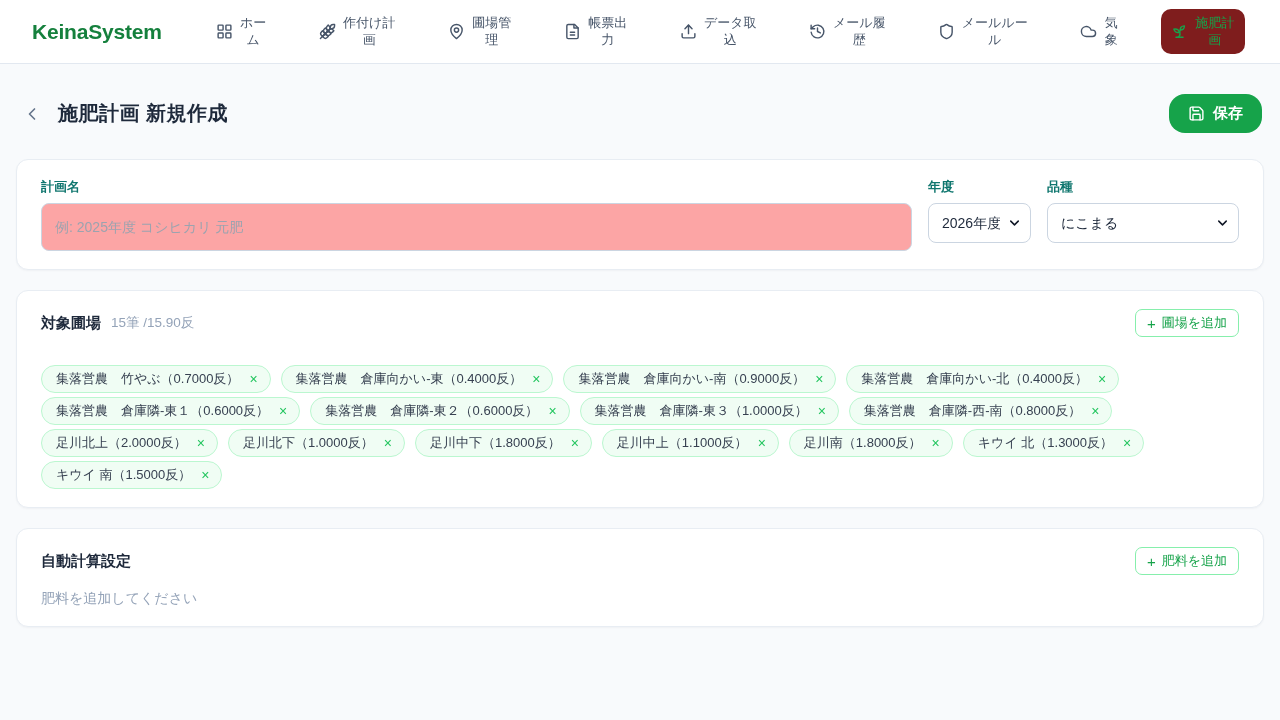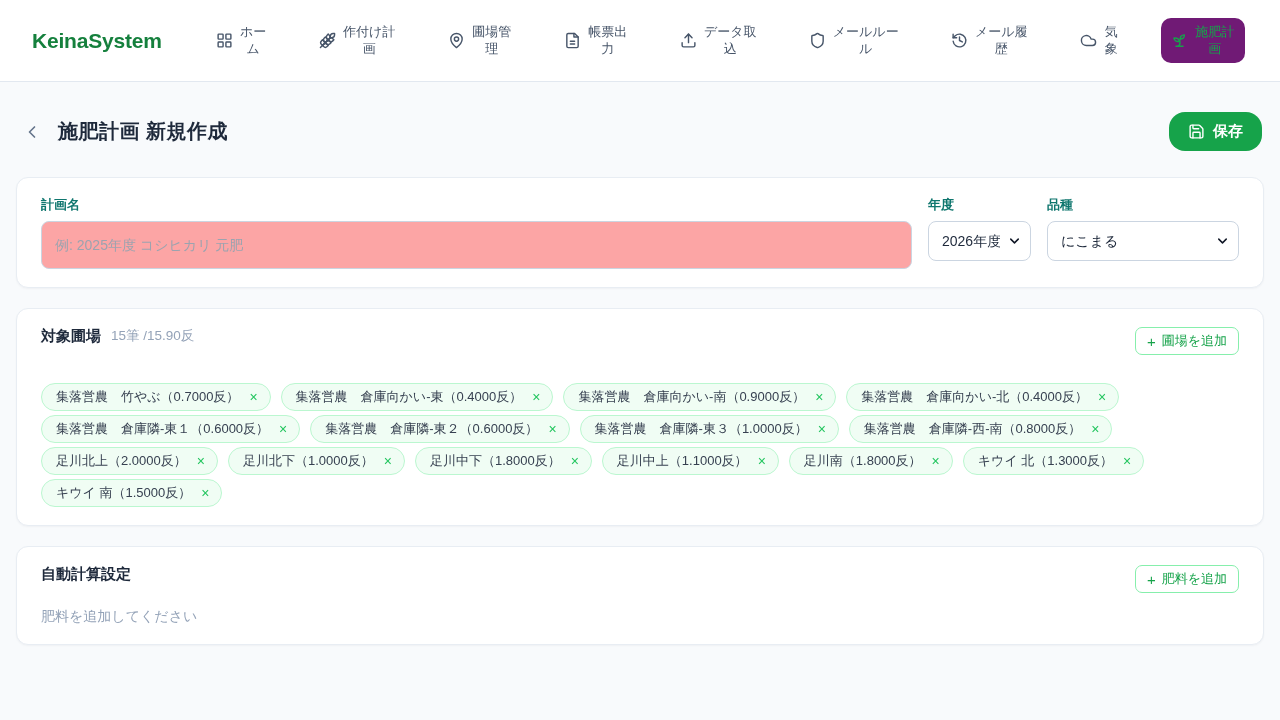--- a/index.html
+++ b/index.html
@@ -5,32 +5,32 @@
   * { box-sizing: border-box; }
   html,body { margin:0; padding:0; }
   body {
     width:1280px; height:720px; overflow:hidden;
     background:#f8fafc; color:#1e293b;
     font-family:"Liberation Sans","DejaVu Sans",sans-serif;
   }
 
   
   .topnav {
-    height:82px; background:#ffffff; border-bottom:1px solid #e2e8f0;
+    height:64px; background:#ffffff; border-bottom:1px solid #e2e8f0;
     display:flex; align-items:center; padding:0 26px 0 32px;
   }
   .logo { font-size:21px; font-weight:bold; color:#15803d; letter-spacing:-.2px; white-space:nowrap; }
   .navbar { flex:1; display:flex; justify-content:space-between; align-items:center; margin-left:44px;gap:32px; }
   .nav-item {
     display:flex; align-items:center; gap:7px;
     background:none; border:none; cursor:pointer;
     padding:6px 10px; border-radius:10px;
     color:#475569; font-family:inherit; font-size:13px; line-height:1.3;
   }
-  .nav-item.active { background:#701a75; color:#16a34a; }
+  .nav-item.active { background:#7f1d1d; color:#16a34a; }
   .nav-label { text-align:center; word-break:break-all; display:inline-block; }
   .nav-ic { display:flex; flex:none; }
   .nav-ic svg { display:block; }
 
   
   .content { padding:0 16px; }
   .page-head { display:flex; align-items:center; margin:30px 2px 26px; }
   .back-btn { width:28px; height:28px; display:flex; align-items:center; justify-content:center;
     background:none; border:none; color:#64748b; padding:0; margin-right:12px; cursor:pointer; }
   .page-title { font-size:20px; font-weight:700; color:#1e293b; margin:0; letter-spacing:.5px; }
@@ -60,21 +60,21 @@
   .text-input::placeholder { color:#9ca3af; }
   .select-wrap { position:relative; }
   select {
     appearance:none; -webkit-appearance:none; -moz-appearance:none;
     width:100%; height:40px; border:1px solid #cbd5e1; border-radius:8px;
     padding:0 30px 0 13px; font-size:14px; color:#1e293b; background:#fff; font-family:inherit; outline:none;
   }
   .select-chev { position:absolute; right:9px; top:50%; transform:translateY(-50%); color:#111827; pointer-events:none; display:flex; }
 
   
-  .sec-head { display:flex; }
+  .sec-head { display:flex; align-items:center; }
   .sec-title { font-size:15px; font-weight:700; color:#1e293b; }
   .sec-summary { font-size:13.5px; color:#94a3b8; margin-left:10px; }
   .outline-btn {
     margin-left:auto; display:flex; align-items:center; gap:6px;
     background:#ffffff; border:1px solid #86efac; color:#16a34a;
     border-radius:7px; padding:4px 11px; font-size:13px; font-family:inherit; cursor:pointer;
   }
   .outline-btn .plus { font-size:15px; line-height:1; }
 
   .chips { display:flex; flex-wrap:wrap; gap:4px 10px; margin-top:28px; }
@@ -153,35 +153,35 @@
             <path d="m17 8-5-5-5 5"></path>
             <path d="M12 3v12"></path>
           </svg>
       </span>
       <span class="nav-label" style="width:53px">データ取込</span>
     </button>
 
     <button class="nav-item">
       <span class="nav-ic">
         <svg width="17" height="17" viewBox="0 0 24 24" fill="none" stroke="currentColor" stroke-width="2" stroke-linecap="round" stroke-linejoin="round">
-            <path d="M20 13c0 5-3.5 7.5-7.66 8.95a1 1 0 0 1-.67-.01C7.5 20.5 4 18 4 13V6a1 1 0 0 1 1-1c2 0 4.5-1.2 6.24-2.72a1.17 1.17 0 0 1 1.52 0C14.51 3.81 17 5 19 5a1 1 0 0 1 1 1z"></path>
-          </svg>
-      </span>
-      <span class="nav-label" style="width:66px">メールルール</span>
-    </button>
-
-    <button class="nav-item">
-      <span class="nav-ic">
-        <svg width="17" height="17" viewBox="0 0 24 24" fill="none" stroke="currentColor" stroke-width="2" stroke-linecap="round" stroke-linejoin="round">
             <path d="M3 3v5h5"></path>
             <path d="M3.05 13A9 9 0 1 0 6 5.3L3 8"></path>
             <path d="M12 7v5l4 2"></path>
           </svg>
       </span>
       <span class="nav-label" style="width:53px">メール履歴</span>
+    </button>
+
+    <button class="nav-item">
+      <span class="nav-ic">
+        <svg width="17" height="17" viewBox="0 0 24 24" fill="none" stroke="currentColor" stroke-width="2" stroke-linecap="round" stroke-linejoin="round">
+            <path d="M20 13c0 5-3.5 7.5-7.66 8.95a1 1 0 0 1-.67-.01C7.5 20.5 4 18 4 13V6a1 1 0 0 1 1-1c2 0 4.5-1.2 6.24-2.72a1.17 1.17 0 0 1 1.52 0C14.51 3.81 17 5 19 5a1 1 0 0 1 1 1z"></path>
+          </svg>
+      </span>
+      <span class="nav-label" style="width:66px">メールルール</span>
     </button>
 
     <button class="nav-item">
       <span class="nav-ic">
         <svg width="17" height="17" viewBox="0 0 24 24" fill="none" stroke="currentColor" stroke-width="2" stroke-linecap="round" stroke-linejoin="round">
             <path d="M17.5 19H9a7 7 0 1 1 6.71-9h1.79a4.5 4.5 0 1 1 0 9Z"></path>
           </svg>
       </span>
       <span class="nav-label" style="width:15px">気象</span>
     </button>

